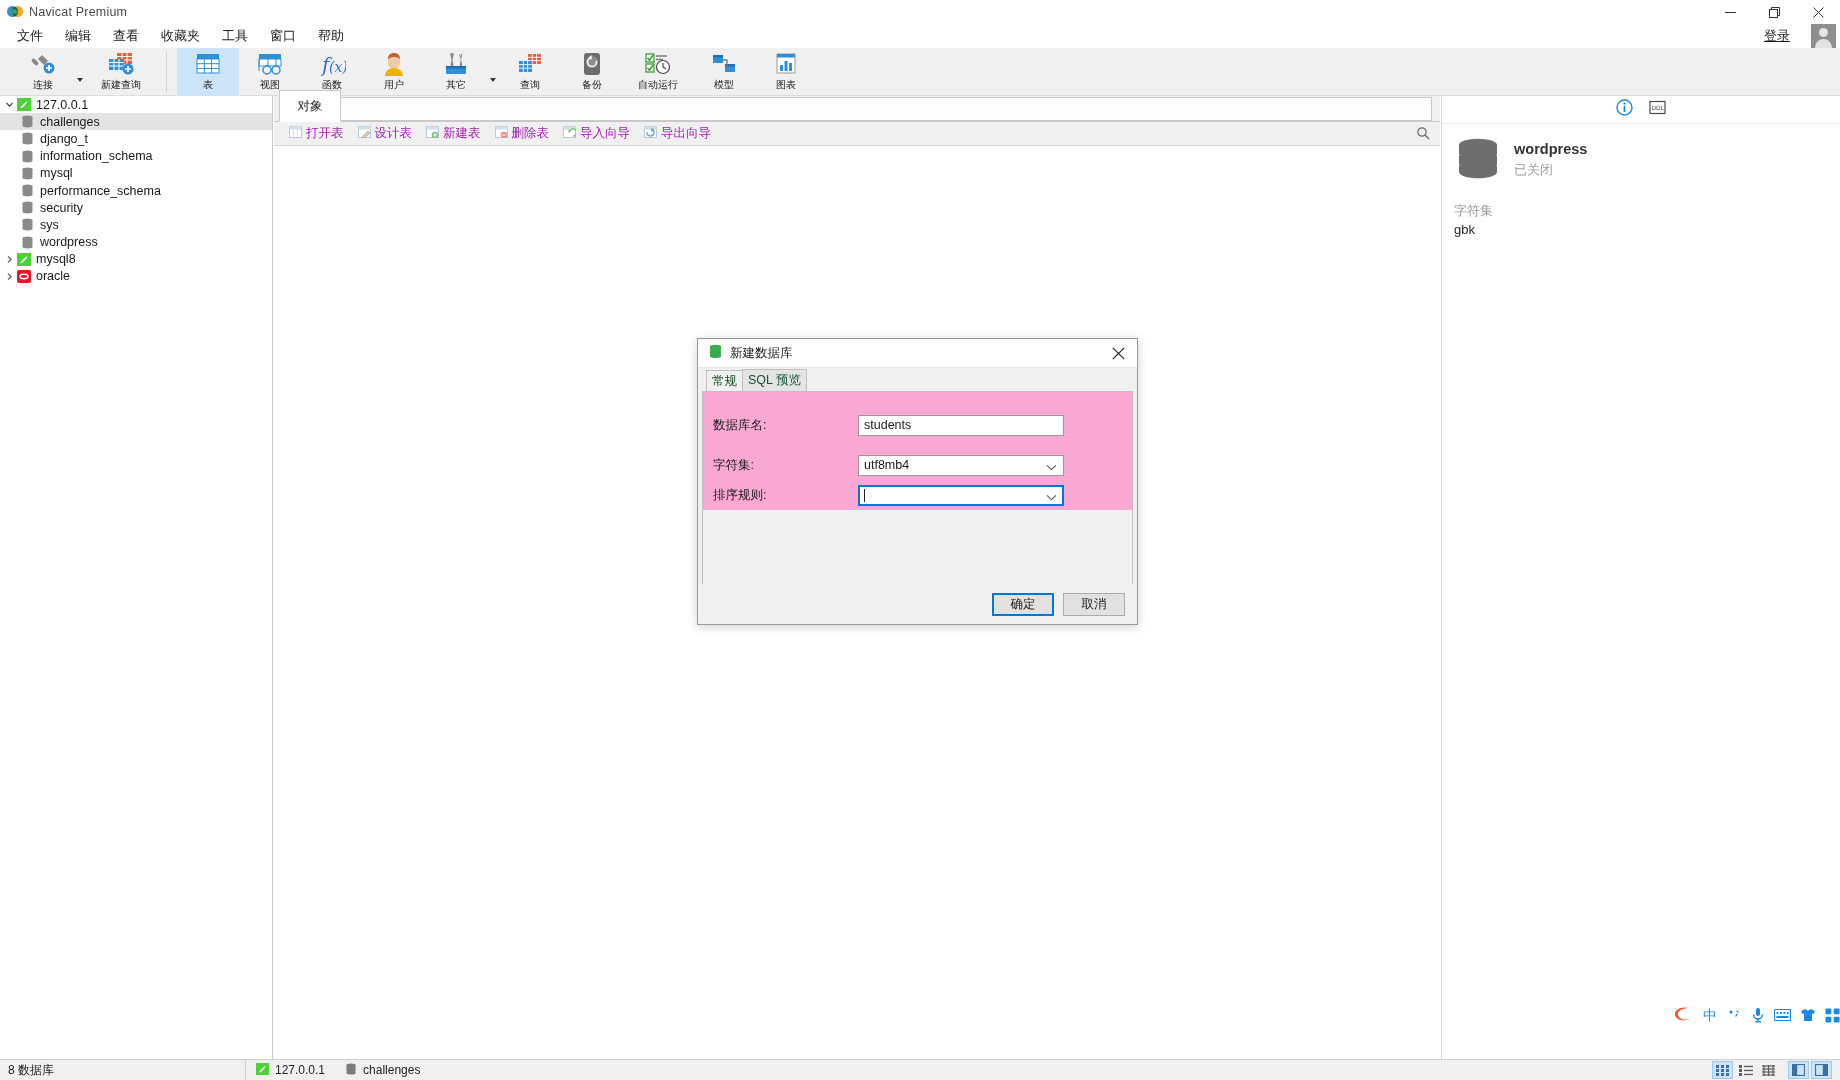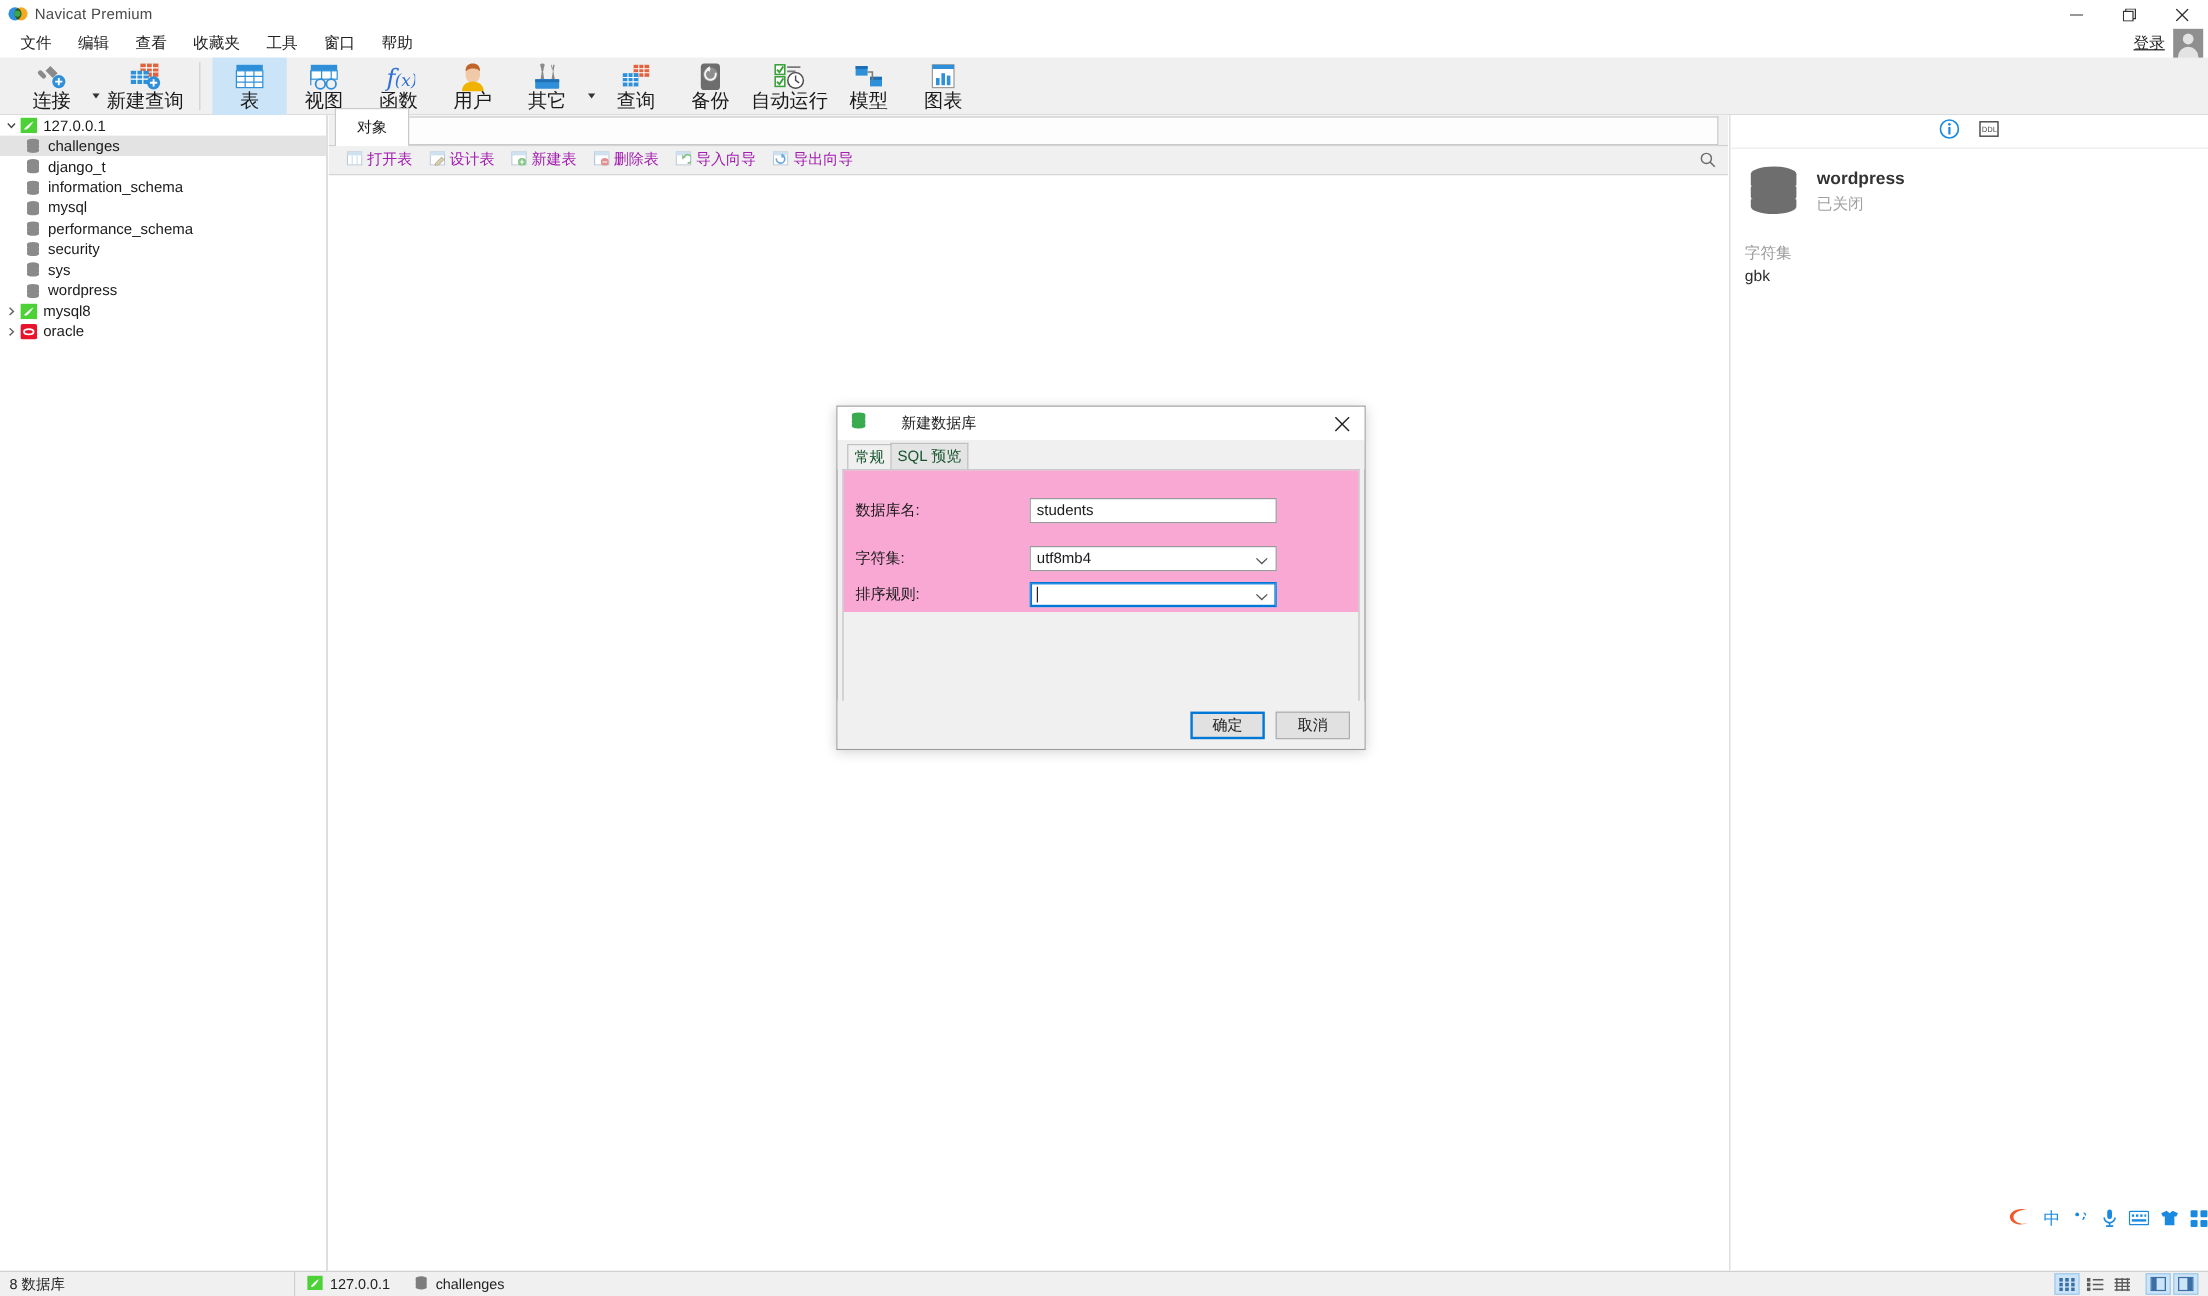--- a/index.html
+++ b/index.html
@@ -33,40 +33,40 @@
   .wc svg { display:block; }
 
   
   .menubar {
     position:absolute; left:0; top:24px; width:1840px; height:24px;
     background:#ffffff; display:flex; align-items:center; padding-left:6px;
   }
   .menu-item {
     font-size:13px; color:#222; padding:3px 11px; line-height:16px; white-space:nowrap;
   }
-  .menubar-right { margin-left:auto; display:flex; align-items:center; padding-right:4px; gap:7px;}
+  .menubar-right { margin-left:auto; display:flex; align-items:center; padding-right:4px; gap:21px;}
   .login-link { font-size:13px; color:#1a1a1a; text-decoration:underline; }
   .avatar-box { width:25px;height:25px;background:#8f8f8f;position:relative; overflow:hidden;}
   .avatar-box::before{content:"";position:absolute;width:9px;height:9px;border-radius:50%;background:#e3e3e3;left:8px;top:4px;}
   .avatar-box::after{content:"";position:absolute;width:17px;height:11px;border-radius:9px 9px 0 0;background:#e3e3e3;left:4px;top:15px;}
 
   
   .ribbon {
     position:absolute; left:0; top:48px; width:1840px; height:48px;
     background:#f0f0f0; display:flex; align-items:flex-start; padding-left:12px;
     border-bottom:1px solid #dcdcdc;
   }
   .rb-btn {
     width:62px; height:48px; display:flex; flex-direction:column; align-items:center;
     justify-content:flex-start; padding-top:2px; position:relative;
   }
   .rb-btn.wide { width:70px; }
   .rb-btn.active { background:#cce4f7; }
   .rb-icon { height:28px; display:flex; align-items:center; justify-content:center; }
-  .rb-label { font-size:16px; color:#1a1a1a; line-height:14px; margin-top:0; white-space:nowrap;}
+  .rb-label { font-size:10px; color:#1a1a1a; line-height:14px; margin-top:0; white-space:nowrap;}
   .rb-caret { width:12px; height:48px; display:flex; align-items:center; justify-content:center;
               padding-top:16px; }
   .rb-caret i { display:block; width:0;height:0;border-left:3.5px solid transparent;
                 border-right:3.5px solid transparent;border-top:4px solid #333; }
   .rb-sep { width:1px; height:40px; background:#d0d0d0; margin:4px 10px 0 10px; }
 
   
   .sidebar {
     position:absolute; left:0; top:96px; width:273px; height:963px;
     background:#ffffff; border-right:1px solid #c8c8c8; overflow:hidden;
@@ -136,21 +136,21 @@
   }
   .ime-ico { display:flex; align-items:center; justify-content:center; }
 
   
   .dialog {
     position:absolute; left:697px; top:338px; width:441px; height:287px;
     background:#f0f0f0; border:1px solid #999999;
     box-shadow:0 2px 10px rgba(0,0,0,.18);
   }
   .dlg-title { height:29px; background:#ffffff; display:flex; align-items:center; padding-left:10px;
-               border-bottom:1px solid #e6e6e6;gap:21px; }
+               border-bottom:1px solid #e6e6e6; }
   .dlg-title-text { font-size:12.5px; color:#1a1a1a; margin-left:7px;}
   .dlg-close { margin-left:auto; width:38px;height:28px;display:flex;align-items:center;justify-content:center; }
   .dlg-tabs { height:23px; display:flex; align-items:flex-end; padding-left:8px; background:#f0f0f0;}
   .dlg-tab { height:22px; display:flex;align-items:center; padding:0 5px; font-size:12.5px;
              color:#14532d; border:1px solid #c0c0c0; border-bottom:none; background:#e4e4e4;
              margin-right:-1px;}
   .dlg-tab.active { background:#f0f0f0; border-bottom:1px solid #f0f0f0; position:relative; top:1px; }
   .dlg-body { height:200px; background:#f0f0f0; border-top:1px solid #c0c0c0;
               border-bottom:0; margin:0 4px; border-left:1px solid #c0c0c0; border-right:1px solid #c0c0c0;
               position:relative; }

